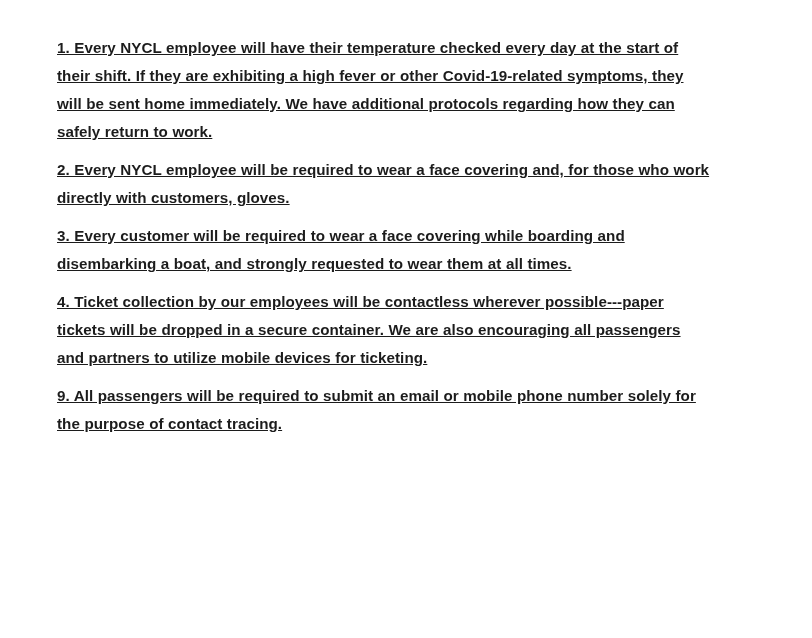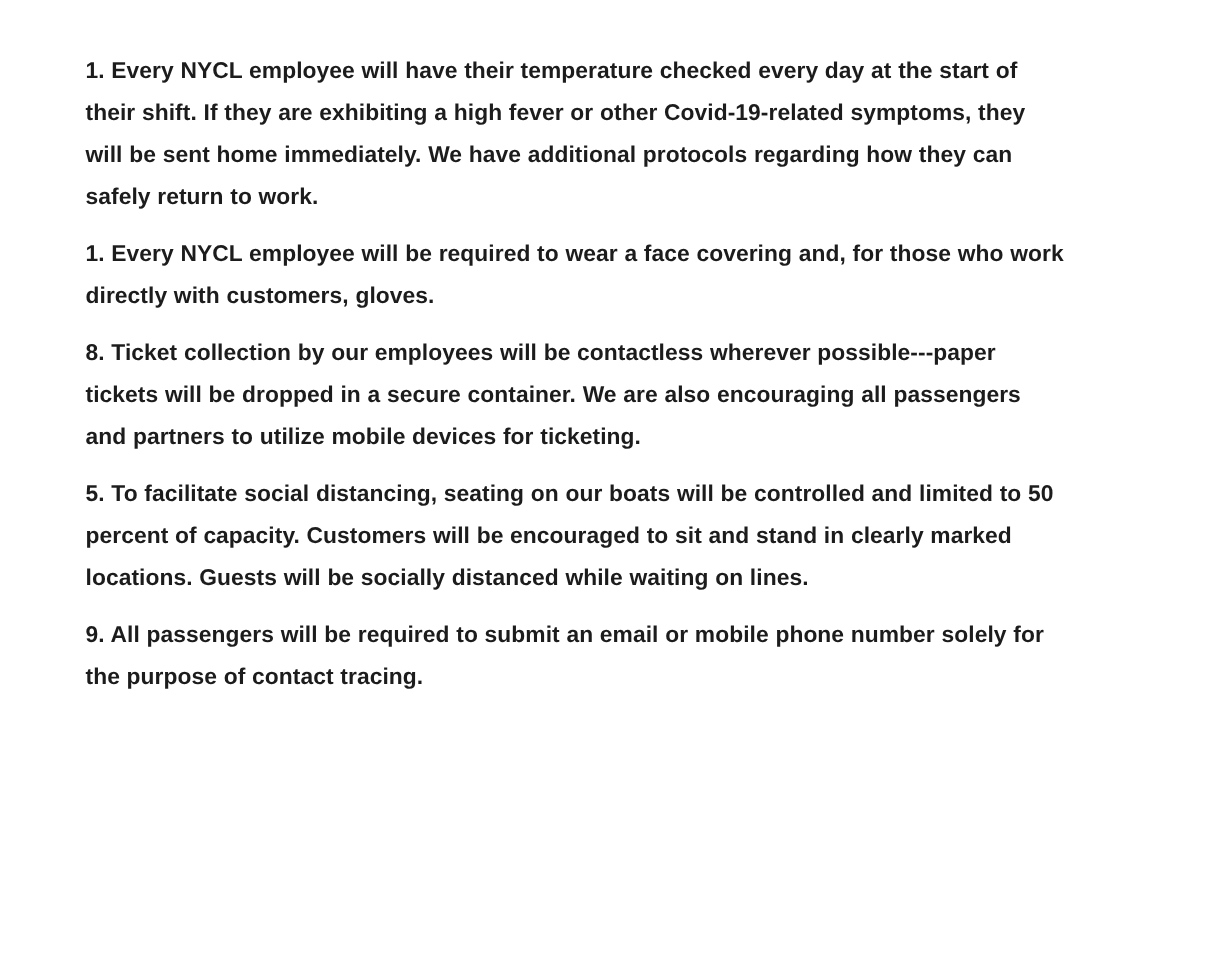--- a/index.html
+++ b/index.html
@@ -26,29 +26,30 @@
   }
   .para {
     font-size: 15.2px;
     font-weight: bold;
     line-height: 28px;
     letter-spacing: 0.05px;
     color: #1c1c1c;
     margin: 0 0 10px 0;
     text-align: left;
     word-spacing: 0.2px;
+    text-decoration: underline;
   }
   .para:last-child {
     margin-bottom: 0;
   }
 </style>
 </head>
 <body>
 
 <div class="page">
   <div class="doc-body">
     <p class="para">1. Every NYCL employee will have their temperature checked every day at the start of their shift. If they are exhibiting a high fever or other Covid-19-related symptoms, they will be sent home immediately. We have additional protocols regarding how they can safely return to work.</p>
-    <p class="para">1. Every NYCL employee will be required to wear a face covering and, for those who work directly with customers, gloves.</p>
-    <p class="para">8. Ticket collection by our employees will be contactless wherever possible---paper tickets will be dropped in a secure container. We are also encouraging all passengers and partners to utilize mobile devices for ticketing.</p>
-    <p class="para">5. To facilitate social distancing, seating on our boats will be controlled and limited to 50 percent of capacity. Customers will be encouraged to sit and stand in clearly marked locations. Guests will be socially distanced while waiting on lines.</p>
+    <p class="para">2. Every NYCL employee will be required to wear a face covering and, for those who work directly with customers, gloves.</p>
+    <p class="para">3. Every customer will be required to wear a face covering while boarding and disembarking a boat, and strongly requested to wear them at all times.</p>
+    <p class="para">4. Ticket collection by our employees will be contactless wherever possible---paper tickets will be dropped in a secure container. We are also encouraging all passengers and partners to utilize mobile devices for ticketing.</p>
     <p class="para">9. All passengers will be required to submit an email or mobile phone number solely for the purpose of contact tracing.</p>
   </div>
 </div>
 
 </body></html>

